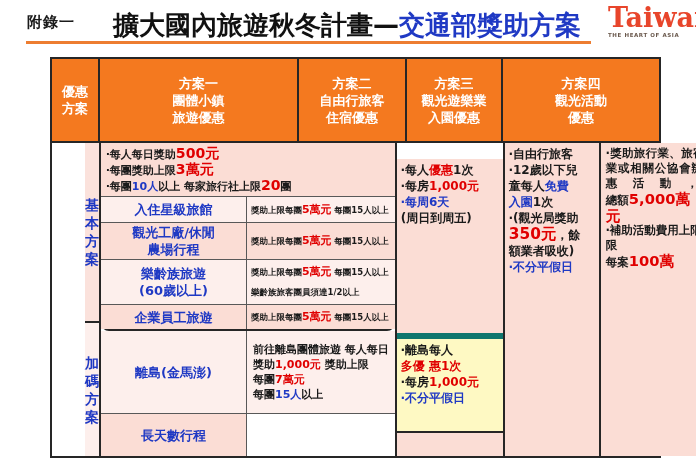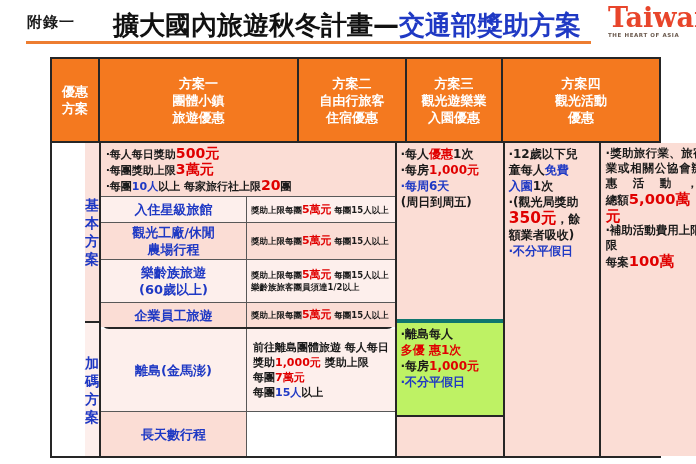--- a/index.html
+++ b/index.html
@@ -77,37 +77,37 @@
   .p1row:last-child{border-bottom:none;}
   .p1row.sep{border-bottom:2px solid #262626;border-radius:8px;}
   .p1a{
     flex:0 0 146px;border-right:1.5px solid #585858;box-sizing:border-box;
     display:flex;align-items:center;justify-content:center;text-align:center;
     font-size:13px;font-weight:700;color:#1f39c4;line-height:17px;padding:1px 2px;
   }
   .p1b{
     flex:1 1 auto;box-sizing:border-box;display:flex;flex-direction:column;
     justify-content:center;padding:2px 4px;font-size:8.5px;font-weight:700;
-    color:#1a1a1a;line-height:12px;
+    color:#1a1a1a;line-height:20px;
   }
   .p1full{
     box-sizing:border-box;padding:3px 5px 2px 5px;
     font-size:11px;font-weight:700;color:#1a1a1a;line-height:15px;
   }
   .shadeA{background:#FDEFEC;}
   .shadeB{background:#FBDDD5;}
   .p1b.blk{font-size:11px;line-height:15px;padding:4px 6px;align-items:flex-start;}
 
   
   .p2cell{
     box-sizing:border-box;padding:3px 4px;font-size:12px;font-weight:700;
     color:#1a1a1a;line-height:16px;
   }
-  .p2cell.top{flex:0 0 180px;border-bottom:4px solid #0f766e;background:#FBDDD5;}
-  .p2cell.mid{flex:0 0 94px;border-bottom:2px solid #262626;background:#bef264;}
+  .p2cell.top{flex:0 0 180px;border-bottom:6px solid #0f766e;background:#FBDDD5;margin-top:16px;}
+  .p2cell.mid{flex:0 0 94px;border-bottom:2px solid #262626;background:#fef9c3;}
   .p2cell.bot{flex:1 1 auto;background:#FBDDD5;}
 
   .p3cell{
     box-sizing:border-box;padding:3px 4px;font-size:12px;font-weight:700;
     color:#1a1a1a;line-height:16px;background:#FBDDD5;flex:1 1 auto;
   }
   .p4cell{
     box-sizing:border-box;padding:3px 5px;font-size:11.5px;font-weight:700;
     color:#1a1a1a;line-height:15px;background:#FBDDD5;flex:1 1 auto;
   }
@@ -268,20 +268,21 @@
           <div class="nw">‧離島每人</div>
           <div class="nw red">多優 惠1次</div>
           <div class="nw"><span>‧每房</span><span class="red">1,000元</span></div>
           <div class="nw blue">‧不分平假日</div>
         </div>
         <div class="p2cell bot"></div>
       </div>
 
       <div class="colwrap c3">
         <div class="p3cell">
+          <div class="nw">‧自由行旅客</div>
           <div class="nw">‧12歲以下兒</div>
           <div class="nw"><span>童每人</span><span class="blue">免費</span></div>
           <div class="nw"><span class="blue">入園</span><span>1次</span></div>
           <div class="nw">‧(觀光局獎助</div>
           <div class="nw"><span class="bigred">350元</span><span>，餘</span></div>
           <div class="nw">額業者吸收)</div>
           <div class="nw blue">‧不分平假日</div>
         </div>
       </div>
 

